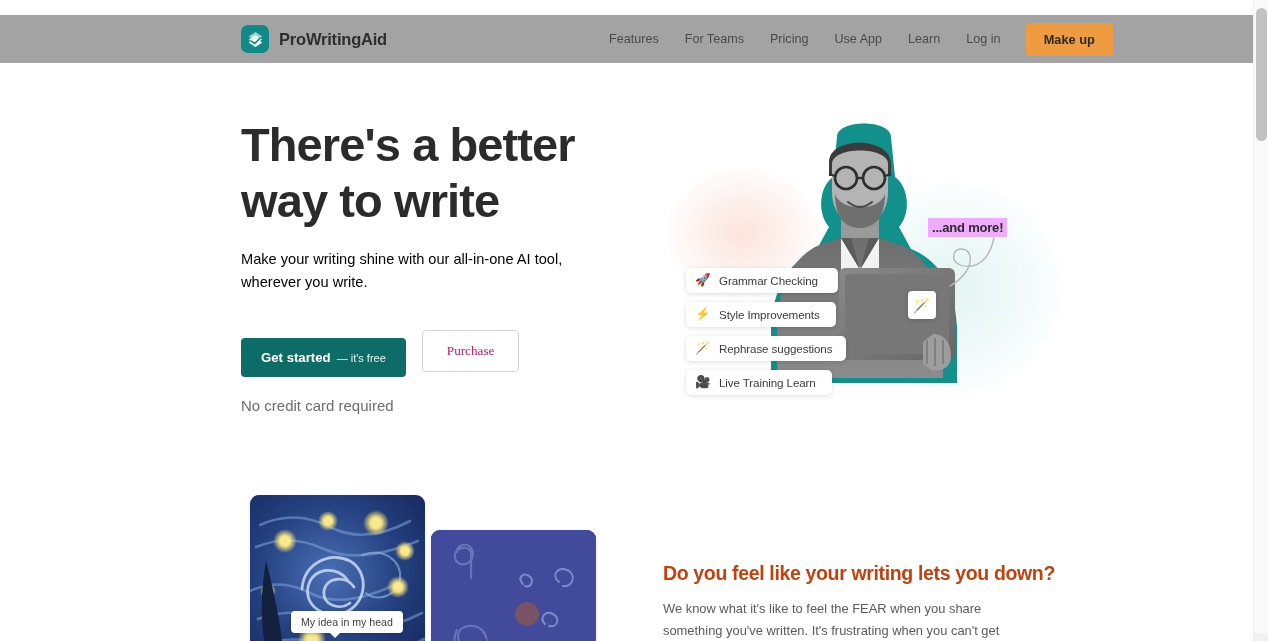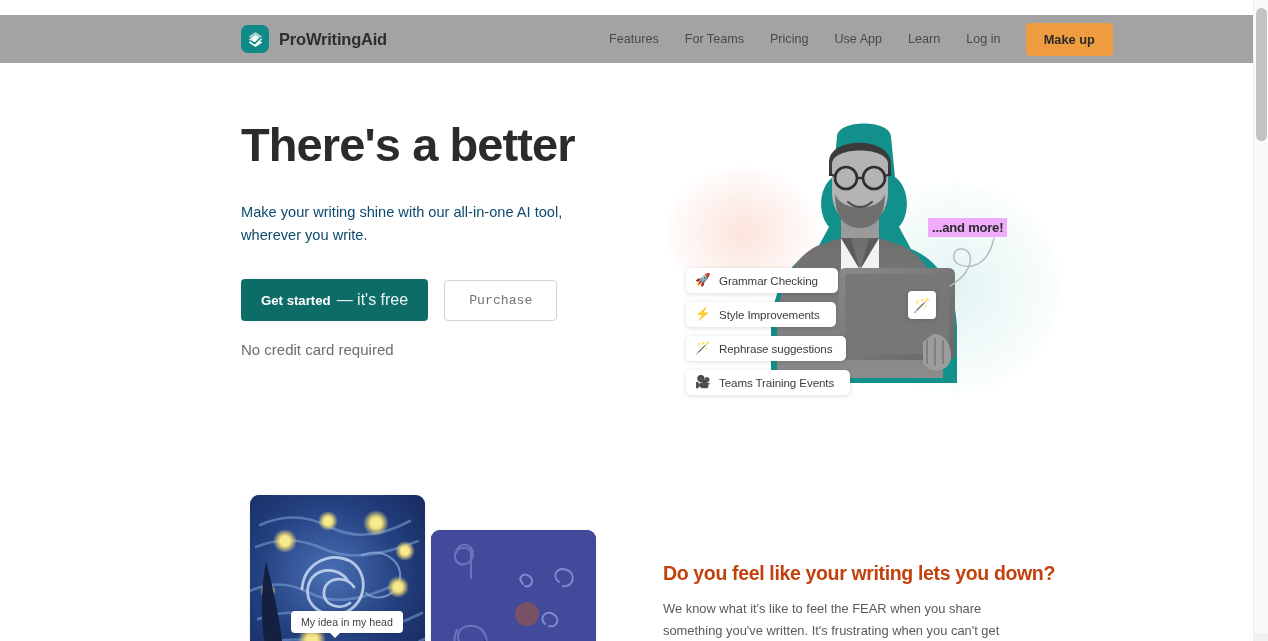--- a/index.html
+++ b/index.html
@@ -126,24 +126,24 @@
   }
   .hero-title {
     font-size: 47px;
     line-height: 1.20;
     font-weight: bold;
     color: #2b2b2b;
     letter-spacing: -0.9px;
     max-width: 360px;
   }
   .hero-sub {
-    margin-top: 28px;
+    margin-top: 18px;
     font-size: 14.6px;
     line-height: 1.58;
-    color: #0c4a6e;
+    color: #000000;
     max-width: 330px;
   }
   .hero-cta {
     margin-top: 32px;
     display: flex;
     align-items: center;
     gap: 16px;
   }
   .btn-primary {
     background: #0e6c67;
@@ -151,33 +151,34 @@
     border: none;
     border-radius: 4px;
     padding: 12px 20px;
     font-size: 13.2px;
     cursor: pointer;
     white-space: nowrap;
     font-family: "Liberation Sans", sans-serif;
     display: inline-flex;
     align-items: baseline;
     gap: 6px;
+    margin-top: 12px;
   }
   .btn-primary .lead { font-weight: bold; }
-  .btn-primary .tail { font-size: 16px; opacity: .92; }
+  .btn-primary .tail { font-size: 11px; opacity: .92; }
   .btn-outline {
     background: #ffffff;
-    color: #737373;
+    color: #be185d;
     border: 1px solid #d4d4d4;
     border-radius: 4px;
     padding: 12px 24px;
     font-size: 13.2px;
     cursor: pointer;
     white-space: nowrap;
-    font-family: Liberation Mono, monospace;
+    font-family: Liberation Serif, serif;
   }
   .hero-note {
     margin-top: 20px;
     font-size: 15px;
     color: #6d6d6d;
   }
 
   
   .hero-art {
     position: absolute;
@@ -378,20 +379,21 @@
       <button class="btn-signup">Make up</button>
     </nav>
 
   </div>
 
   <section class="hero">
 
     <div class="hero-copy">
       <h1 class="hero-title">
         <span>There's a better</span><br>
+        <span>way to write</span>
       </h1>
       <p class="hero-sub">Make your writing shine with our all-in-one AI tool, wherever you write.</p>
 
       <div class="hero-cta">
         <button class="btn-primary">
           <span class="lead">Get started</span>
           <span class="tail">— it's free</span>
         </button>
         <button class="btn-outline">Purchase</button>
       </div>
@@ -463,21 +465,21 @@
         <div class="pill w2">
           <span class="pi">⚡</span>
           <span class="pl">Style Improvements</span>
         </div>
         <div class="pill w3">
           <span class="pi">🪄</span>
           <span class="pl">Rephrase suggestions</span>
         </div>
         <div class="pill w4">
           <span class="pi">🎥</span>
-          <span class="pl">Teams Training Events</span>
+          <span class="pl">Live Training Learn</span>
         </div>
       </div>
 
       <div class="sparkle-card">🪄</div>
 
       <svg class="squiggle" viewBox="0 0 80 80">
         <path d="M72 4 C68 22 60 30 50 32 C38 34 30 28 32 20
                  C34 13 46 13 48 22 C50 32 42 44 28 52" stroke="#b7b7b7" stroke-width="1.4" fill="none" stroke-linecap="round"></path>
       </svg>
 

